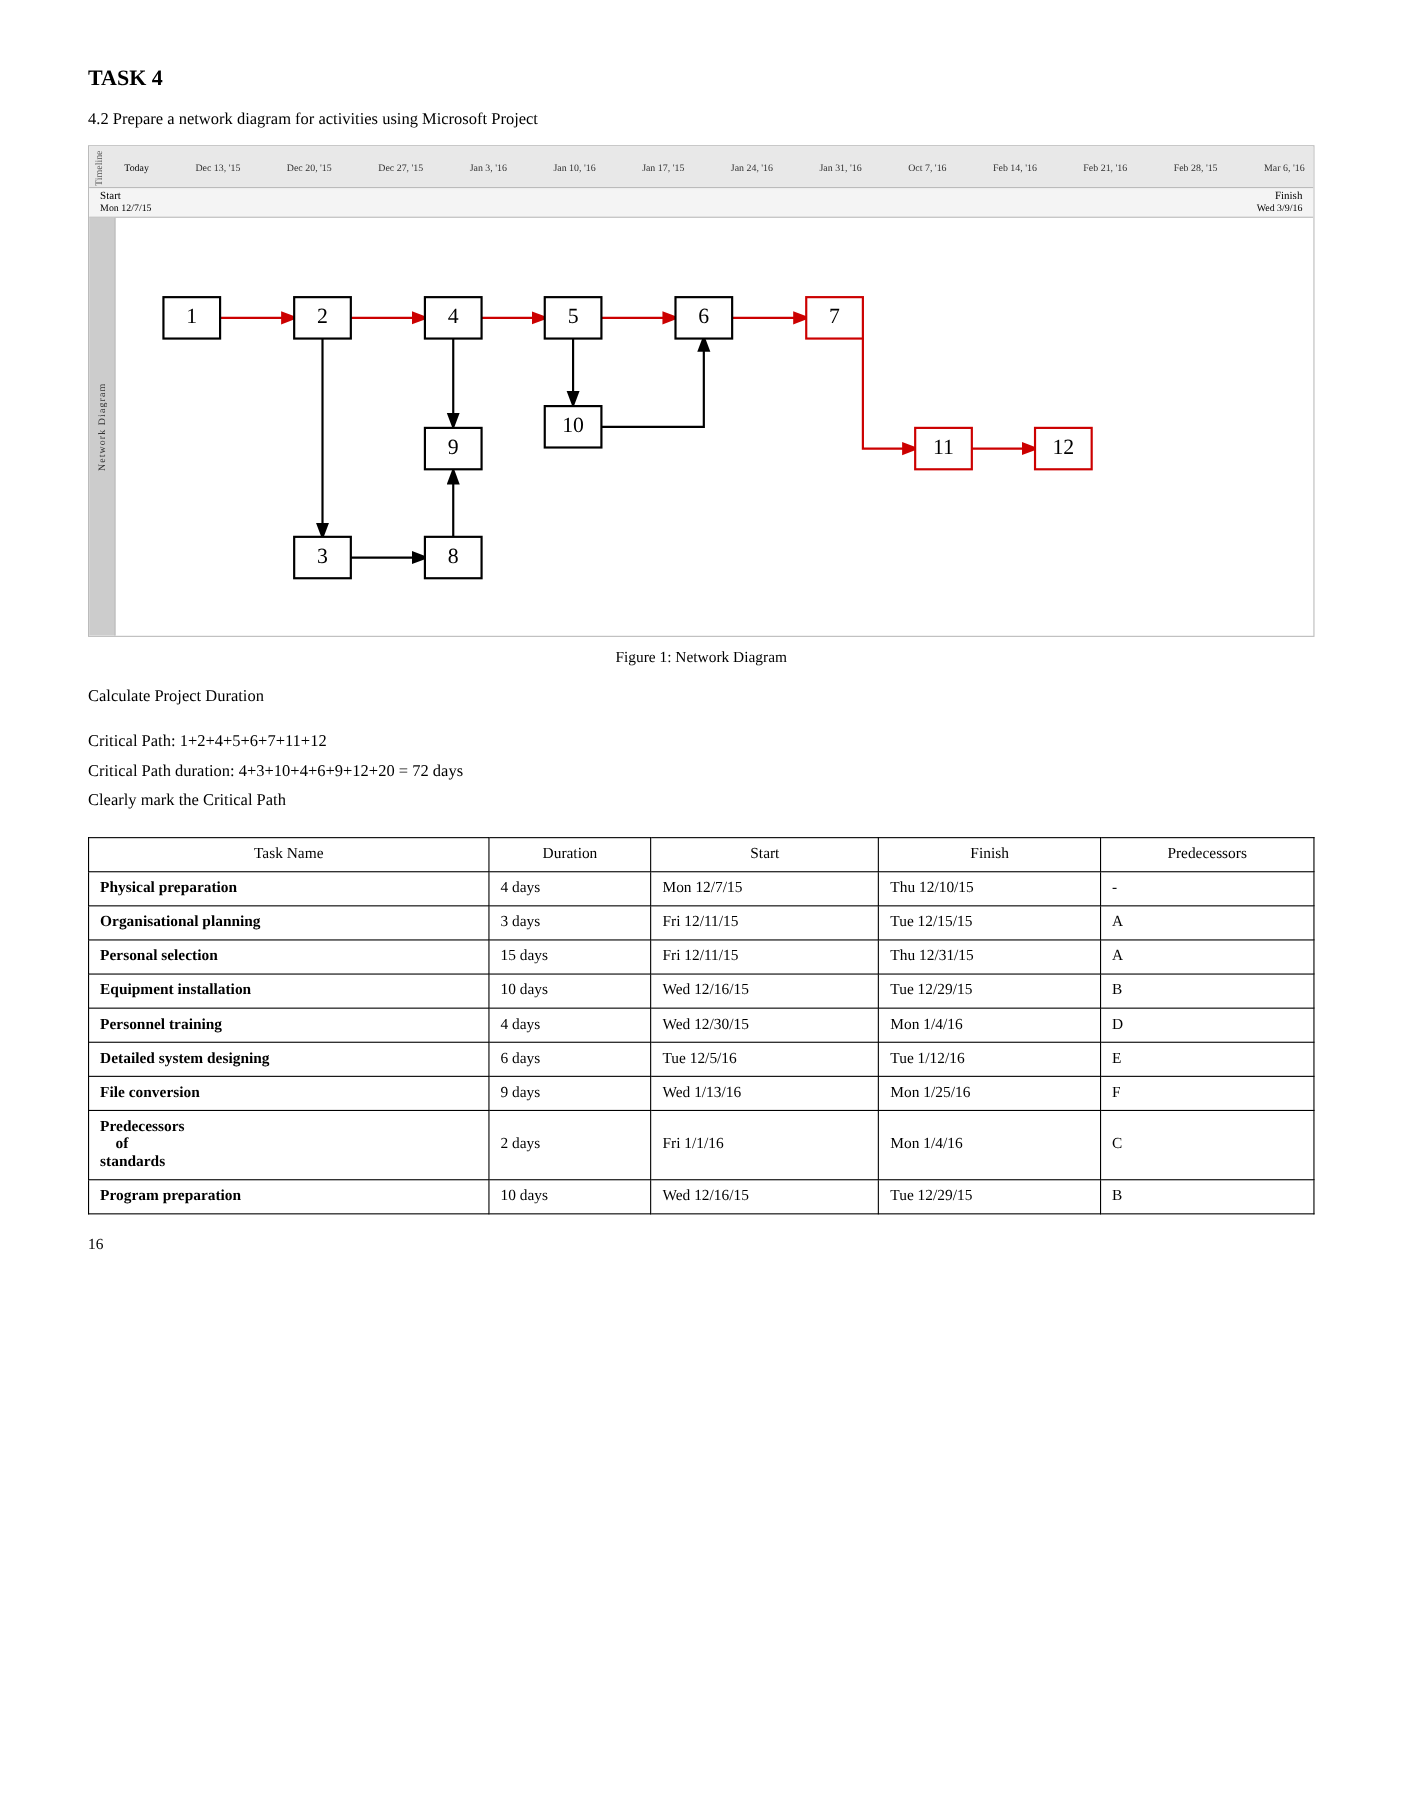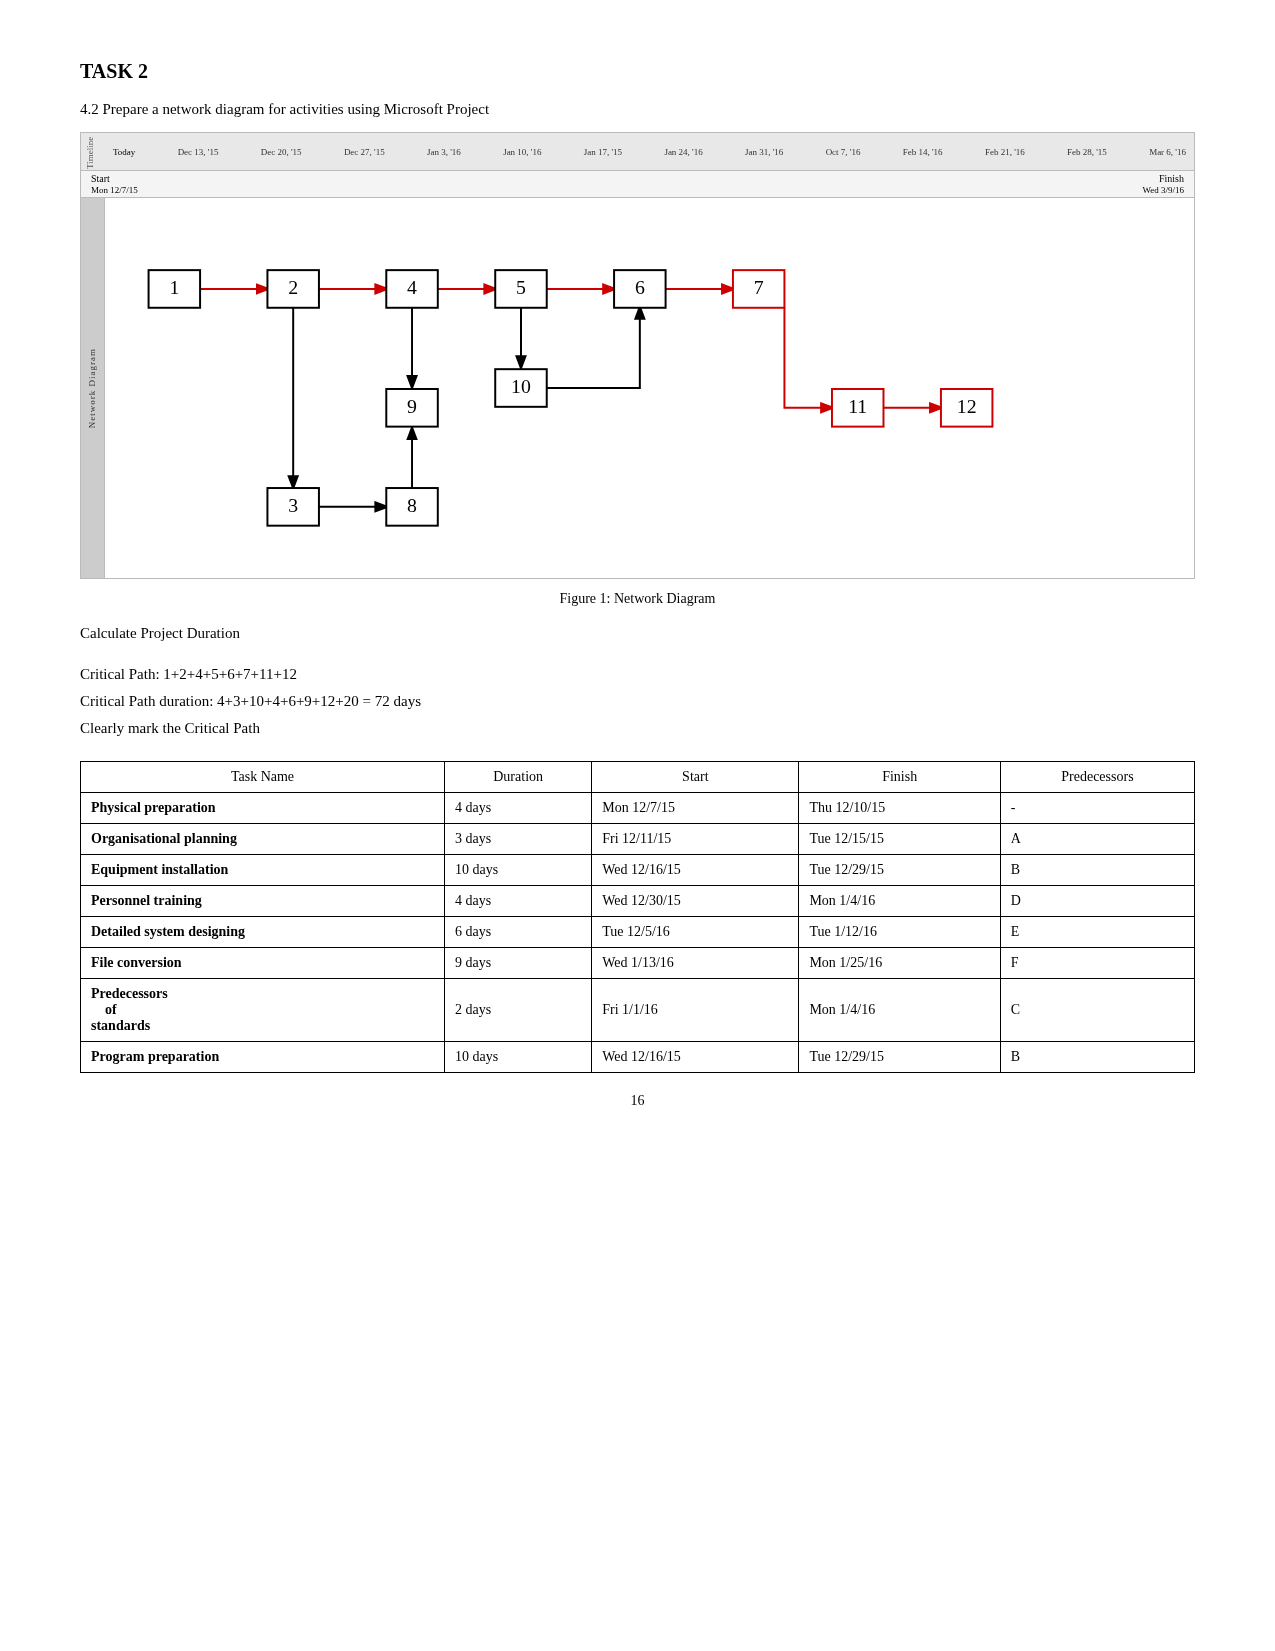--- a/index.html
+++ b/index.html
@@ -122,37 +122,36 @@
       vertical-align: middle;
     }
     table th {
       font-weight: normal;
       background: #fff;
     }
     table td:first-child {
       font-weight: bold;
     }
     .page-number {
-      text-align: center;
       font-size: 14px;
       margin-top: 10px;
     }
     
     .svg-diagram {
       width: 100%;
       height: 380px;
     }
   </style>
 </head>
 <body>
 
 
 
 
-<div class="task-title">TASK 2</div>
+<div class="task-title">TASK 4</div>
 
 
 <div class="section-heading">4.2 Prepare a network diagram for activities using Microsoft Project </div>
 
 
 <div class="network-diagram-container">
 
   <div class="timeline-bar">
     <div class="timeline-label-vertical">Timeline</div>
     <div class="timeline-dates">
@@ -305,20 +304,27 @@
         <td>-</td>
       </tr>
       <tr>
         <td>Organisational planning</td>
         <td>3 days</td>
         <td>Fri 12/11/15</td>
         <td>Tue 12/15/15</td>
         <td>A</td>
       </tr>
       <tr>
+        <td>Personal selection</td>
+        <td>15 days</td>
+        <td>Fri 12/11/15</td>
+        <td>Thu 12/31/15</td>
+        <td>A</td>
+      </tr>
+      <tr>
         <td>Equipment installation</td>
         <td>10 days</td>
         <td>Wed 12/16/15</td>
         <td>Tue 12/29/15</td>
         <td>B</td>
       </tr>
       <tr>
         <td>Personnel training</td>
         <td>4 days</td>
         <td>Wed 12/30/15</td>

